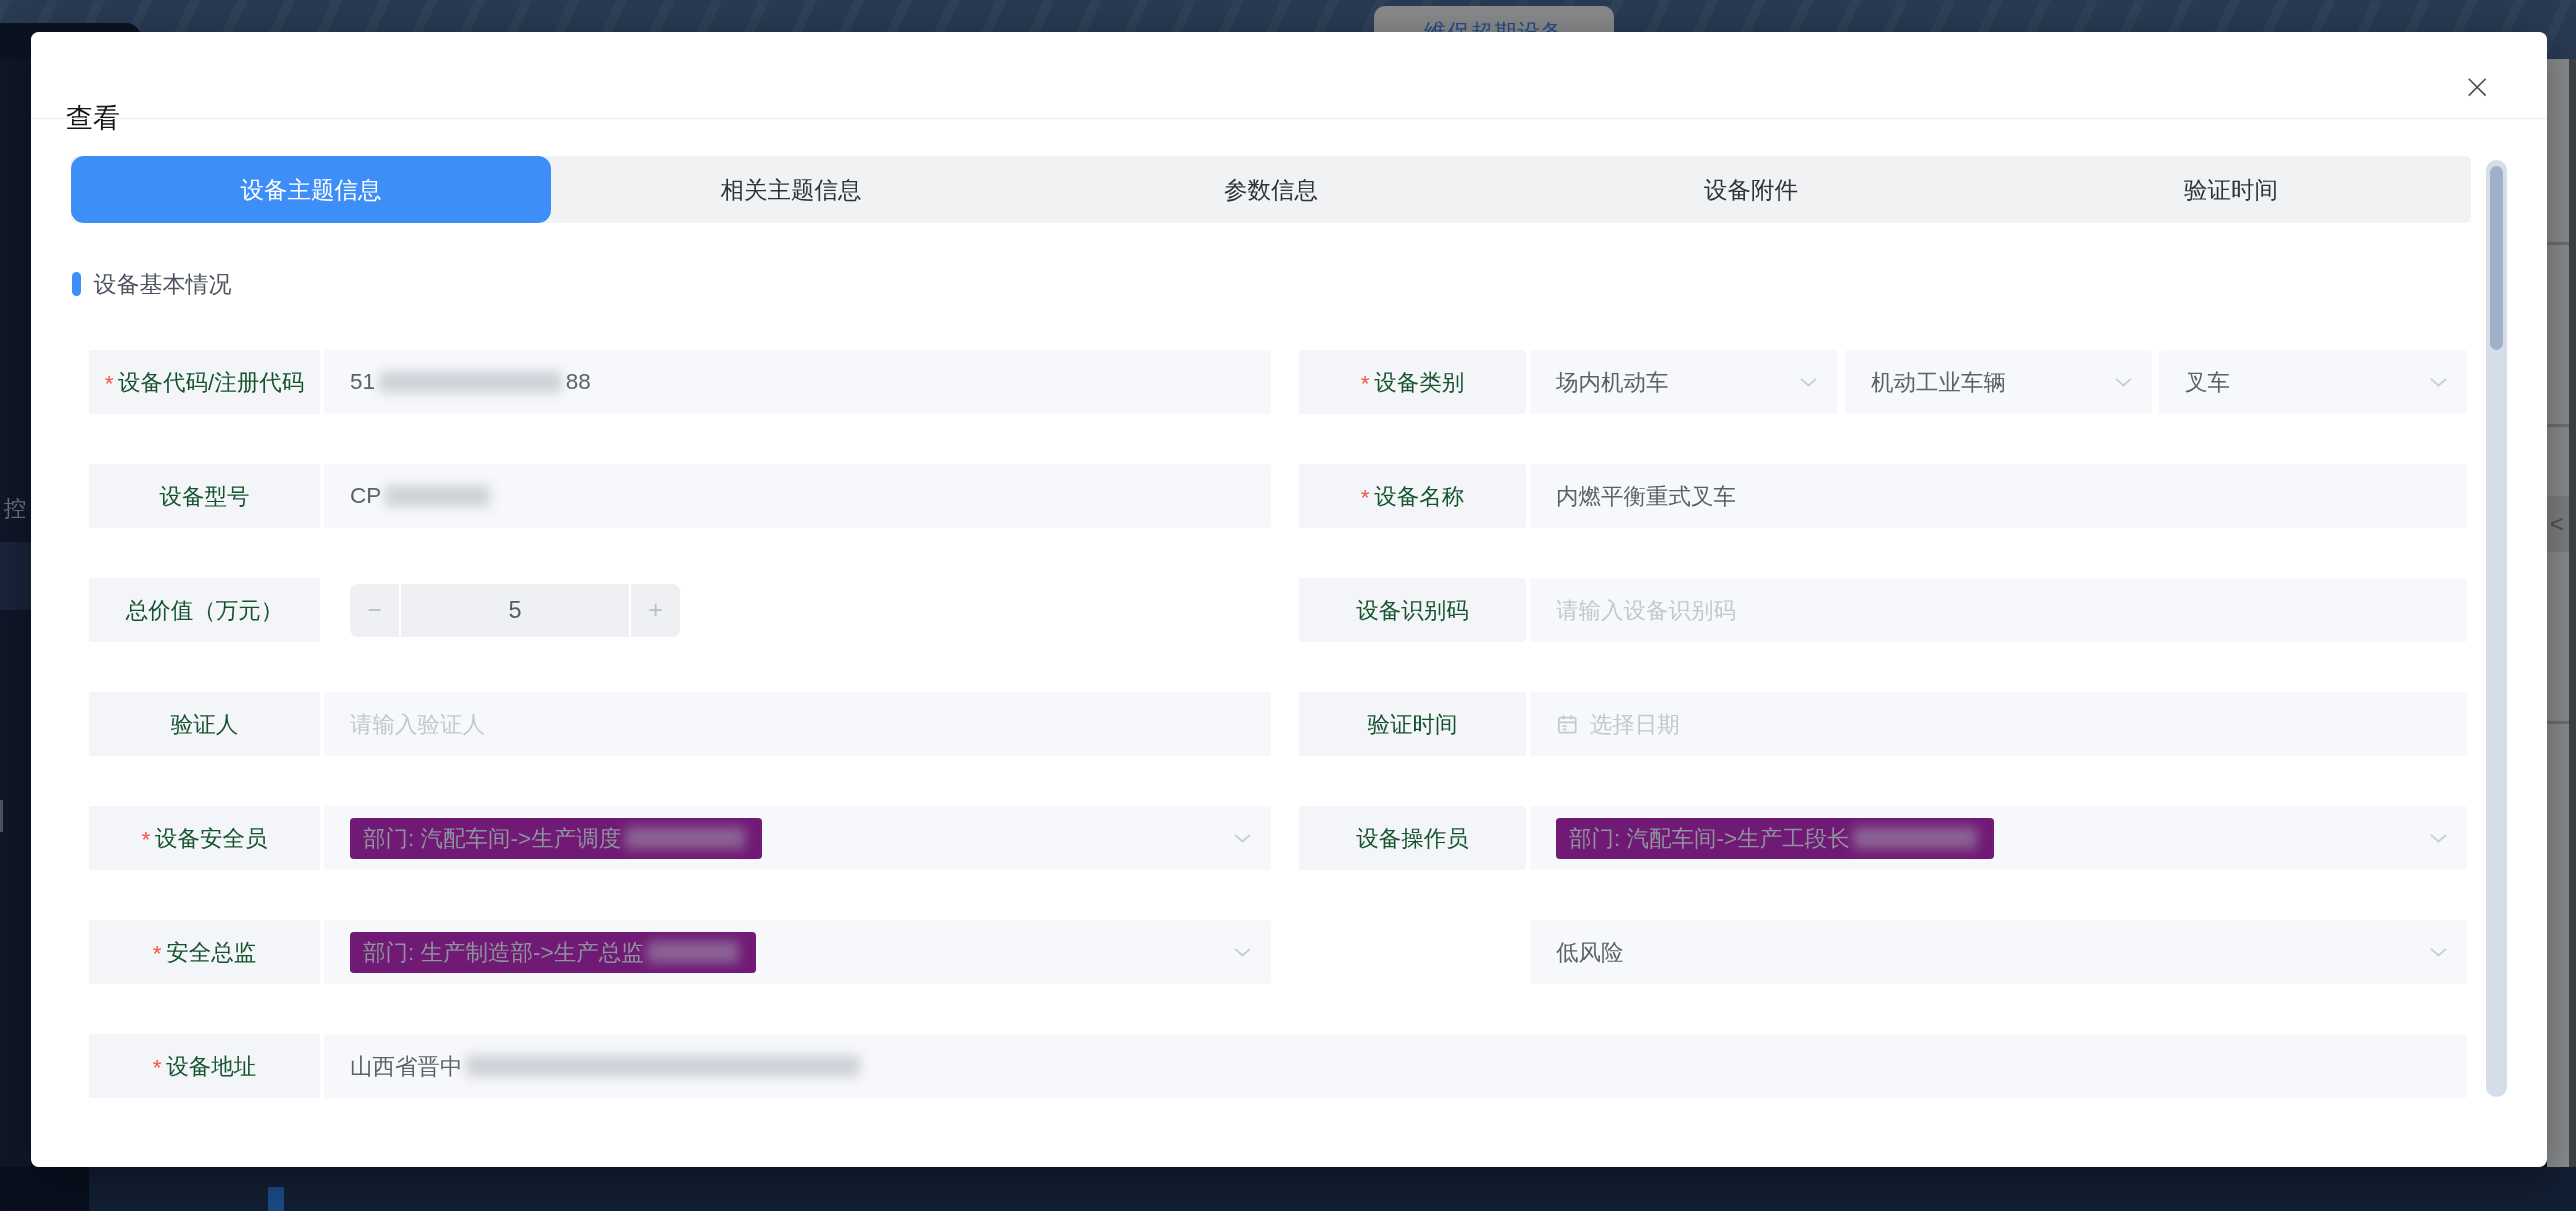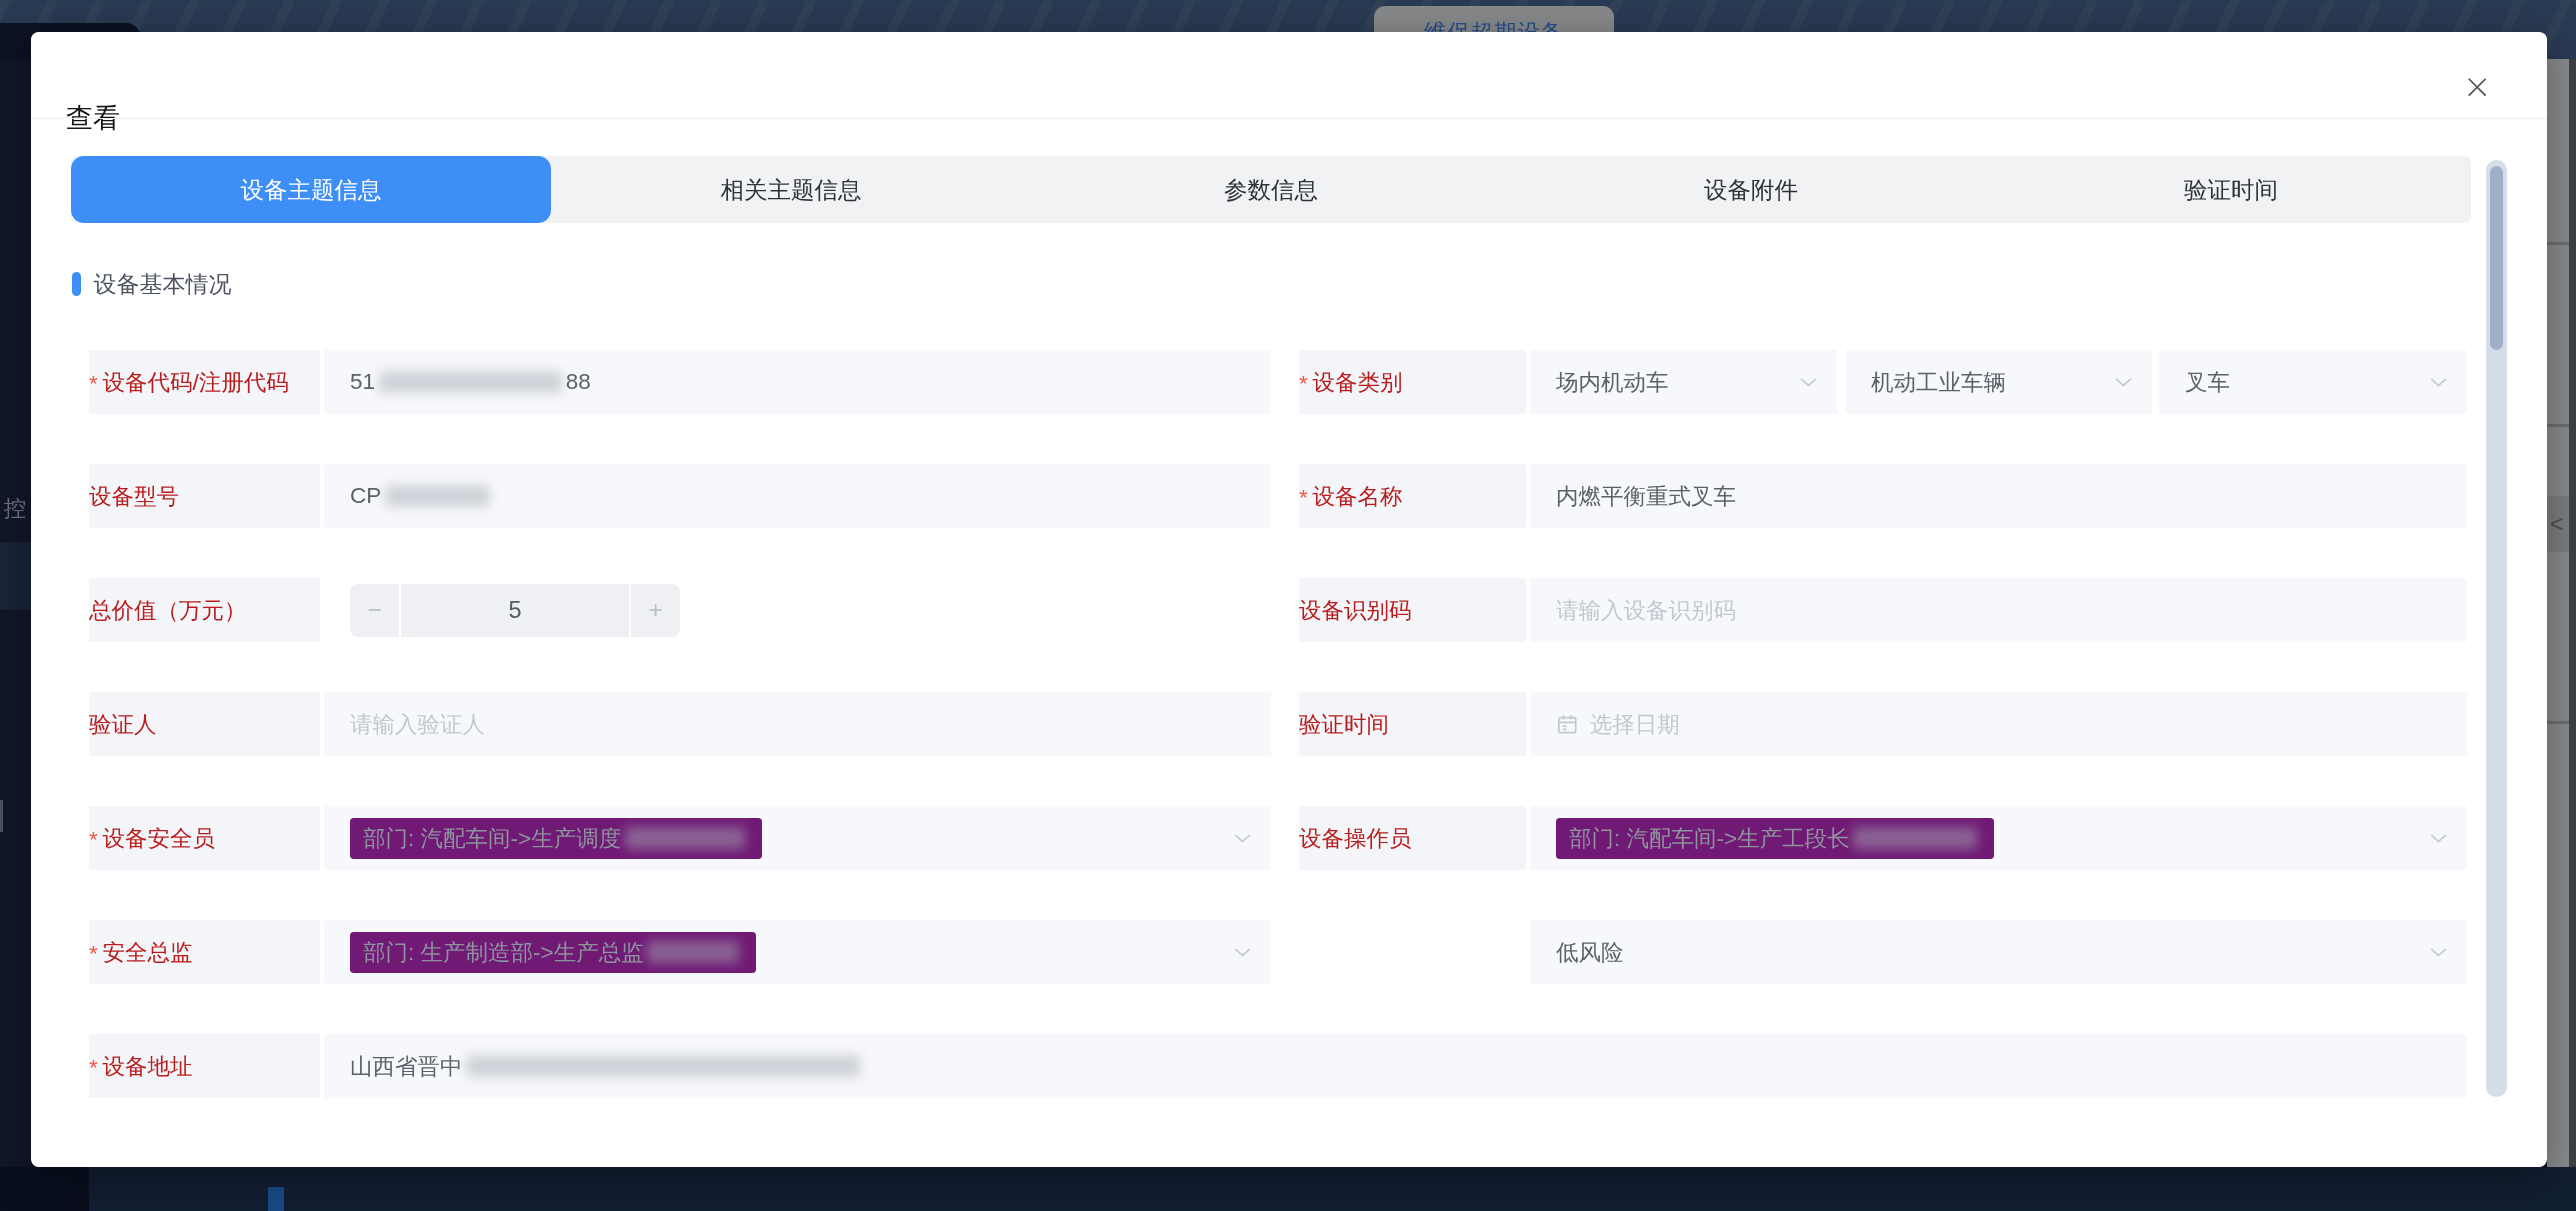--- a/index.html
+++ b/index.html
@@ -44,21 +44,21 @@
   .tabs { position:absolute; left:40px; top:124px; width:2400px; height:67px; background:#f1f2f4; border-radius:6px; display:flex; }
   .tab { flex:1; display:flex; align-items:center; justify-content:center; font-size:23.5px; color:#2e3238; cursor:pointer; }
   .tab.active { background:#3e8ef7; color:#ffffff; border-radius:13px; }
 
   .section-head { position:absolute; left:41px; top:239px; height:26px; display:flex; align-items:center; }
   .section-bar { width:9.4px; height:24.4px; border-radius:4.7px; background:#3e8ef7; margin-right:12.2px; }
   .section-title { font-size:23px; color:#4d545f; }
 
   .row { position:absolute; left:0; width:2516px; height:64px; }
   .cell { position:absolute; top:0; height:64px; display:flex; align-items:center; border-radius:1.9px; }
-  .lbl { background:#f3f5f9; font-size:22.5px; color:#b91c1c; }
+  .lbl { background:#f3f5f9; justify-content:center; font-size:22.5px; color:#14532d; }
   .required > span.ltext::before { content:"*"; color:#f25643; font-size:22.5px; margin-right:4.7px; position:relative; top:1.9px; }
   .val { background:#f7f8fb; padding:0 26px; font-size:22.5px; color:#5c6169; }
   .val.white { background:#ffffff; }
   .vtext { white-space:nowrap; }
   .placeholder { color:#c3c7d0;text-align:center; }
   .redact { display:inline-block; height:22.5px; background:#a6abb4; filter:blur(5.6px); opacity:0.5; border-radius:2.8px; margin:0 3.8px; vertical-align:middle; }
   .chev { position:absolute; right:19px; top:27px; }
   .cal-icon { margin-right:11.3px; flex:0 0 auto; }
 
   .stepper { display:flex; align-items:center; height:53px; width:330px; background:#ffffff; gap:1.9px; }

